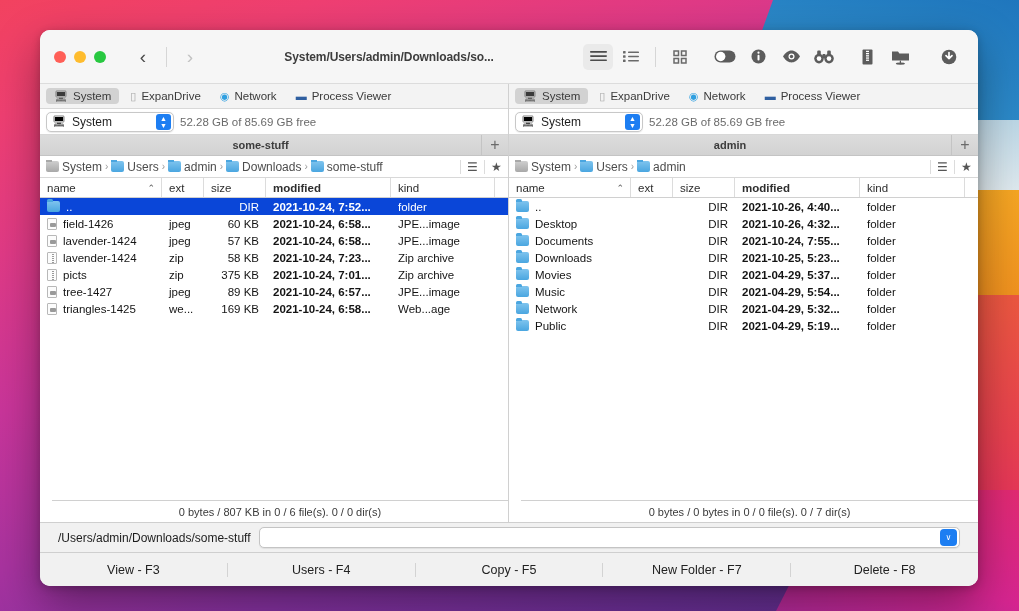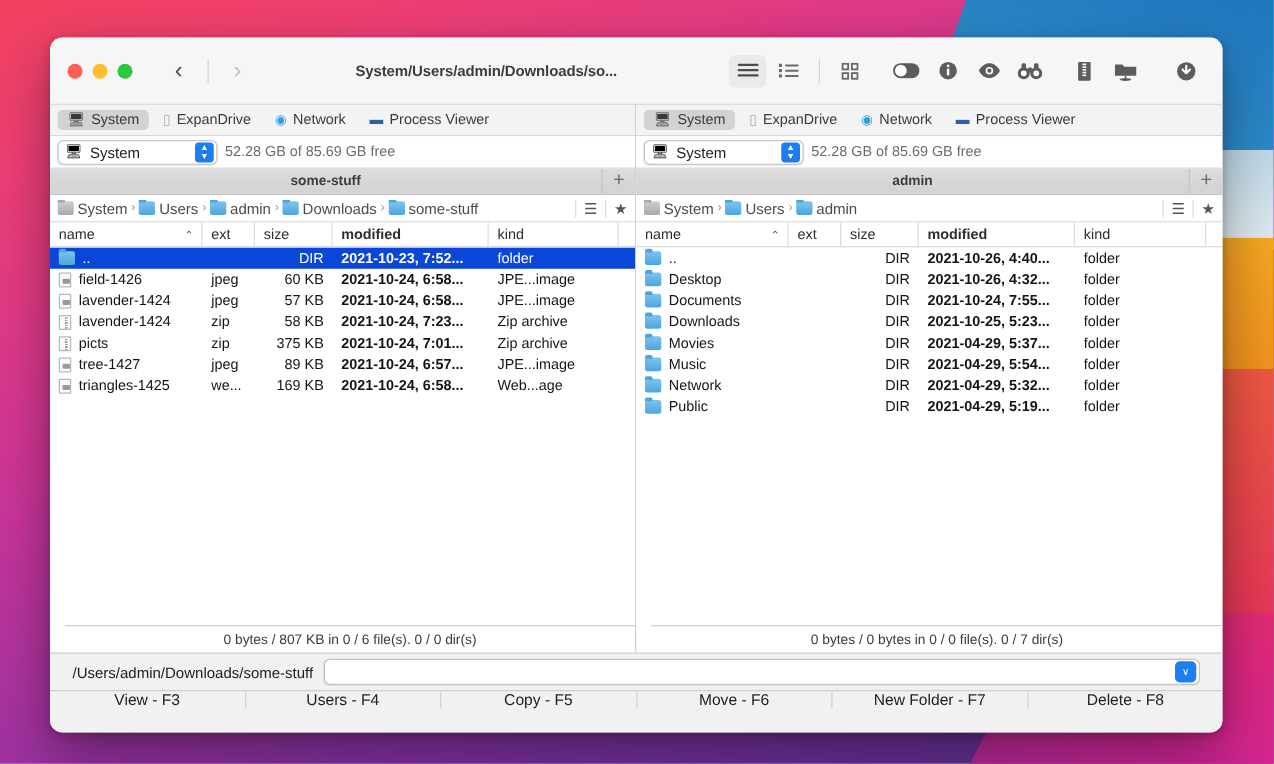--- a/index.html
+++ b/index.html
@@ -237,21 +237,21 @@
   }
   .combobtn {
     width: 17px; height: 17px; border-radius: 4px; background: #1d7ef2;
     color: #fff; font-size: 8px; display: flex;
     align-items: center; justify-content: center;
   }
 
   
   .fkeys {
     height: 34px; flex: 0 0 34px; background: #f1f1f1;
-    border-top: 1px solid #cfcfcf; display: flex; align-items: flex-start;
+    border-top: 1px solid #cfcfcf; display: flex; align-items: center;
   }
   .fkey {
     flex: 1; display: flex; align-items: center; justify-content: center;
     font-size: 12.5px; color: #222; border-right: 1px solid #d3d3d3;
   }
   .fkey:last-child { border-right: none; }
 </style>
 </head>
 <body>
 
@@ -459,21 +459,21 @@
       </div>
 
       <div class="filelist" id="left-list">
           <div class="frow sel">
             <span class="cell c-name fname">
               <span class="fold"></span>
               <span>..</span>
             </span>
             <span class="cell c-ext"></span>
             <span class="cell c-size r">DIR</span>
-            <span class="cell c-mod">2021-10-23, 7:52...</span>
+            <span class="cell c-mod">2021-10-24, 7:52...</span>
             <span class="cell c-kind">folder</span>
           </div>
           <div class="frow">
             <span class="cell c-name fname">
               <span class="ficon img"></span>
               <span>field-1426</span>
             </span>
             <span class="cell c-ext">jpeg</span>
             <span class="cell c-size r">60 KB</span>
             <span class="cell c-mod">2021-10-24, 6:58...</span>
@@ -699,18 +699,17 @@
     <div class="combo">
       <input type="text" placeholder="" style="">
       <span class="combobtn">∨</span>
     </div>
   </div>
 
   <div class="fkeys" id="fkeys">
       <div class="fkey">View - F3</div>
       <div class="fkey">Users - F4</div>
       <div class="fkey">Copy - F5</div>
-      <div class="fkey">Move - F6</div>
       <div class="fkey">New Folder - F7</div>
       <div class="fkey">Delete - F8</div>
     </div>
 
 </div>
 
 </body></html>

